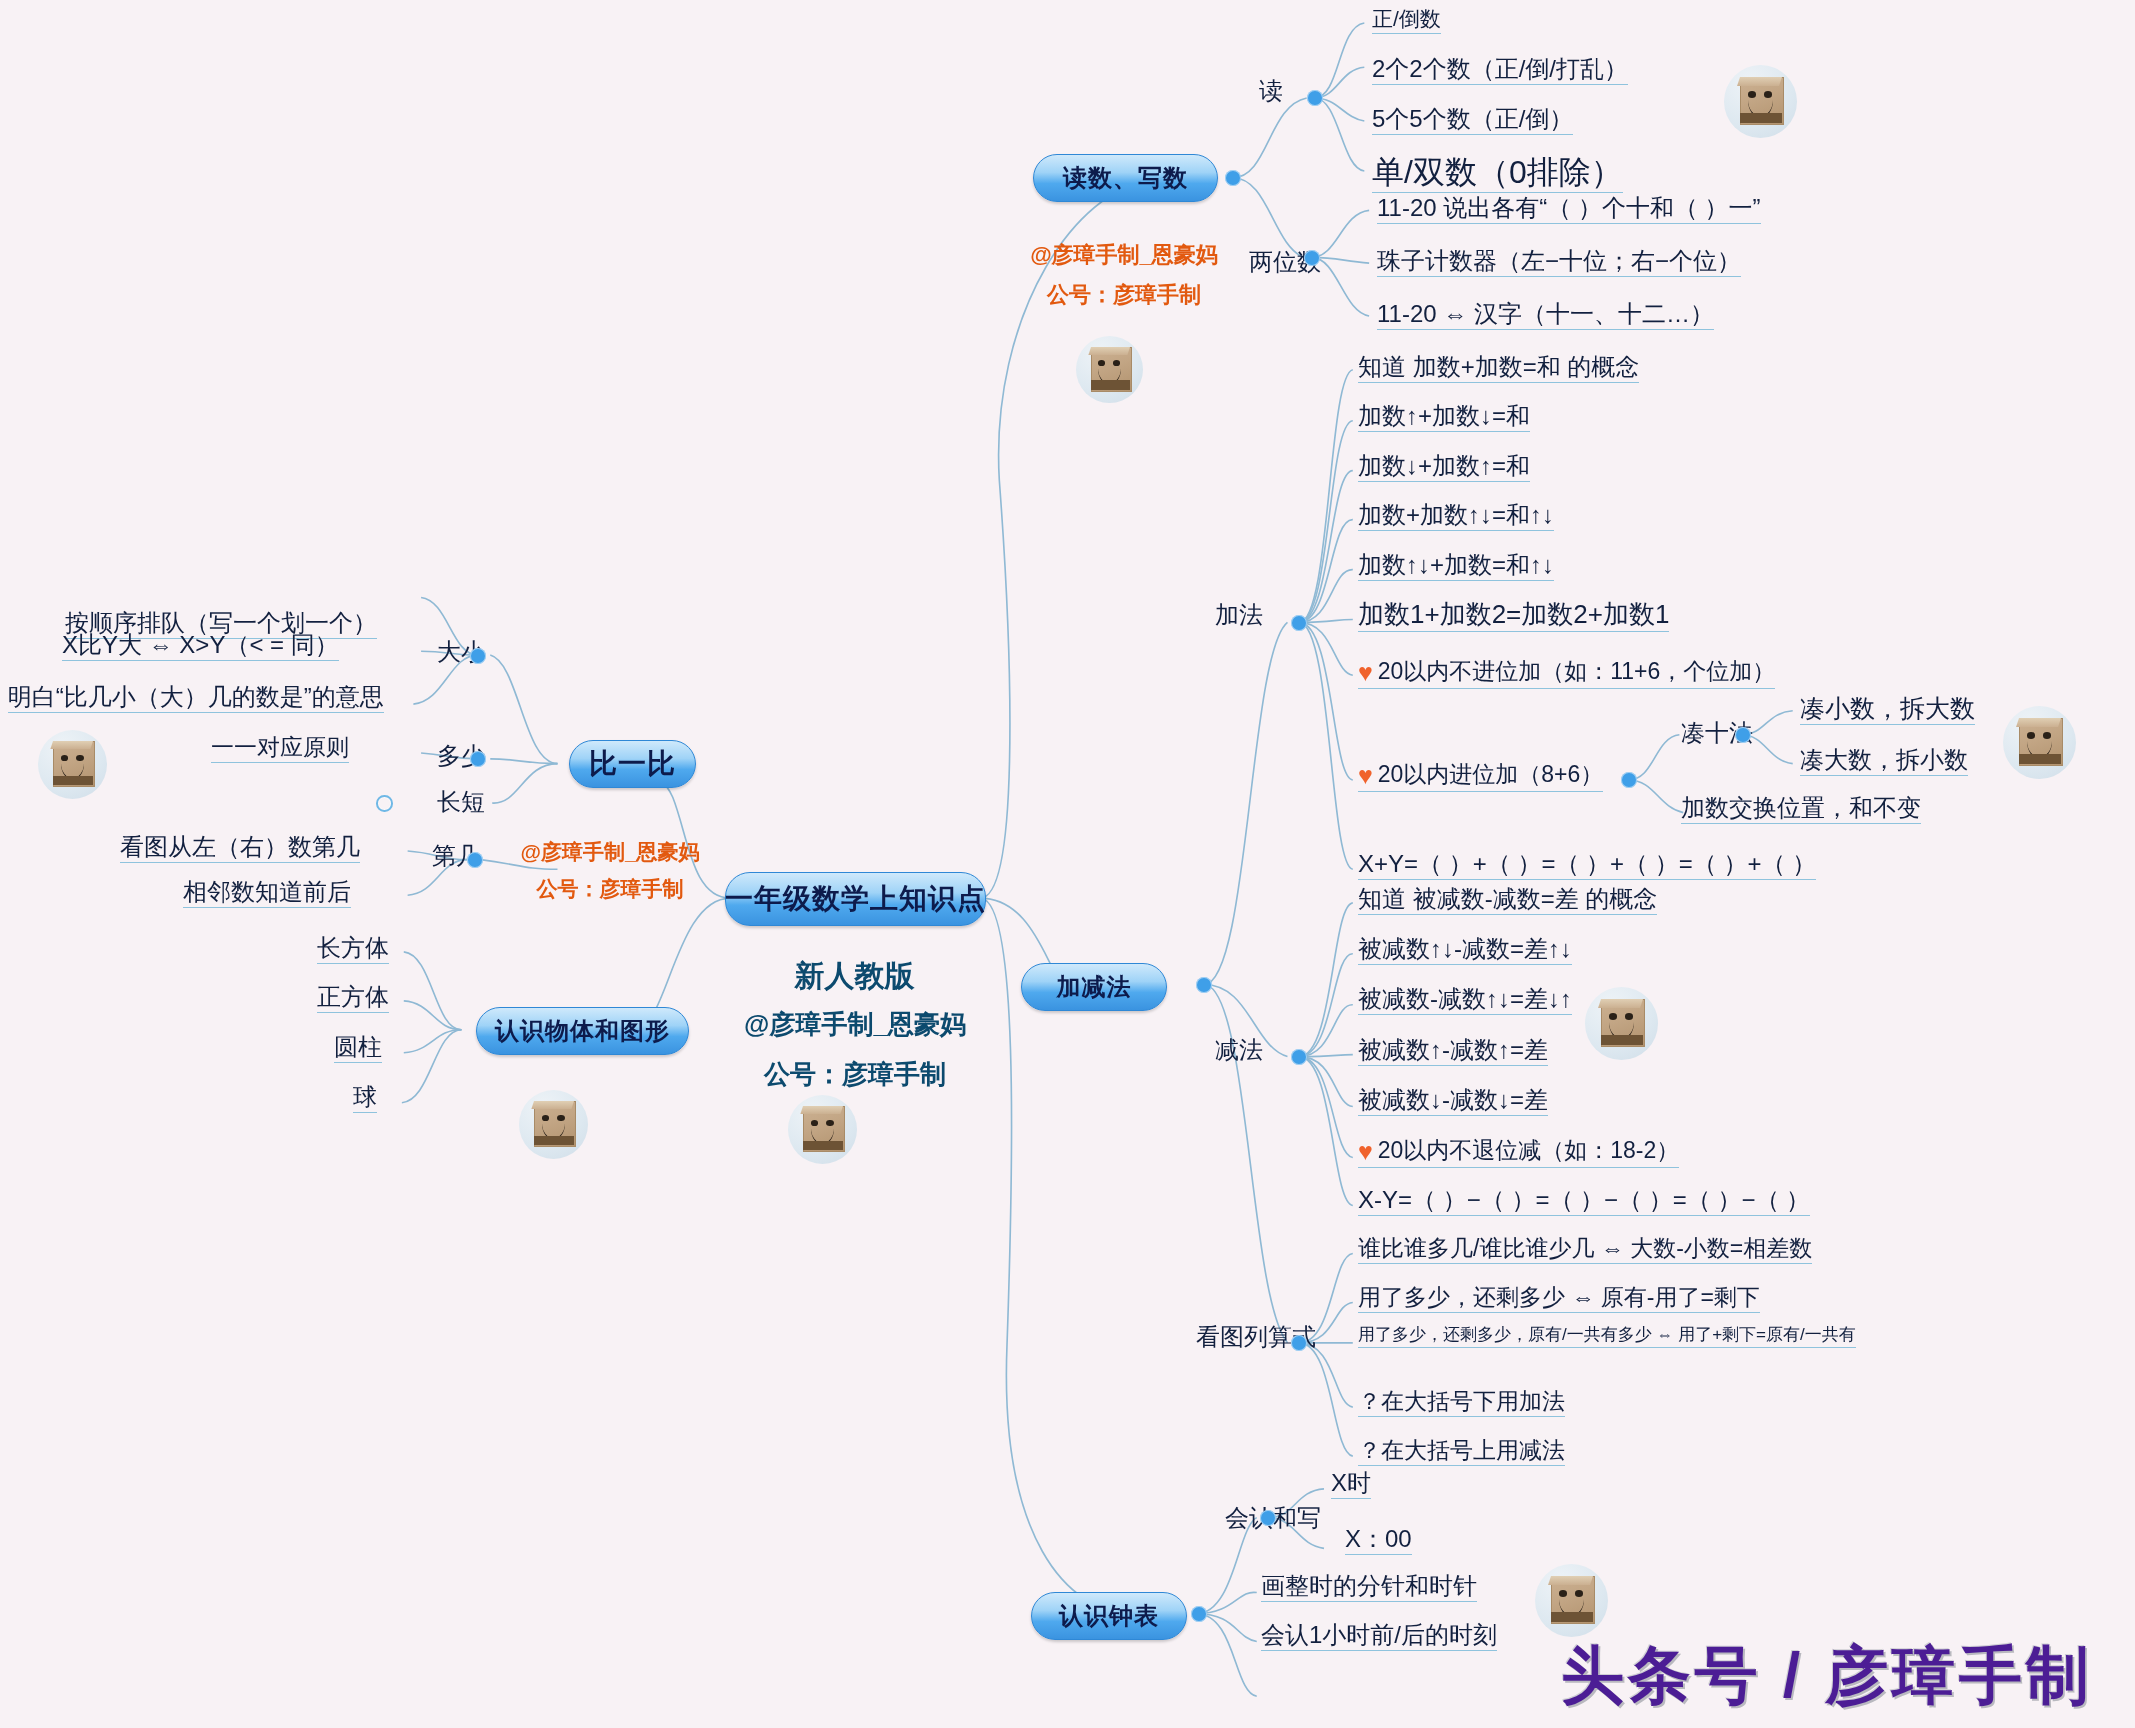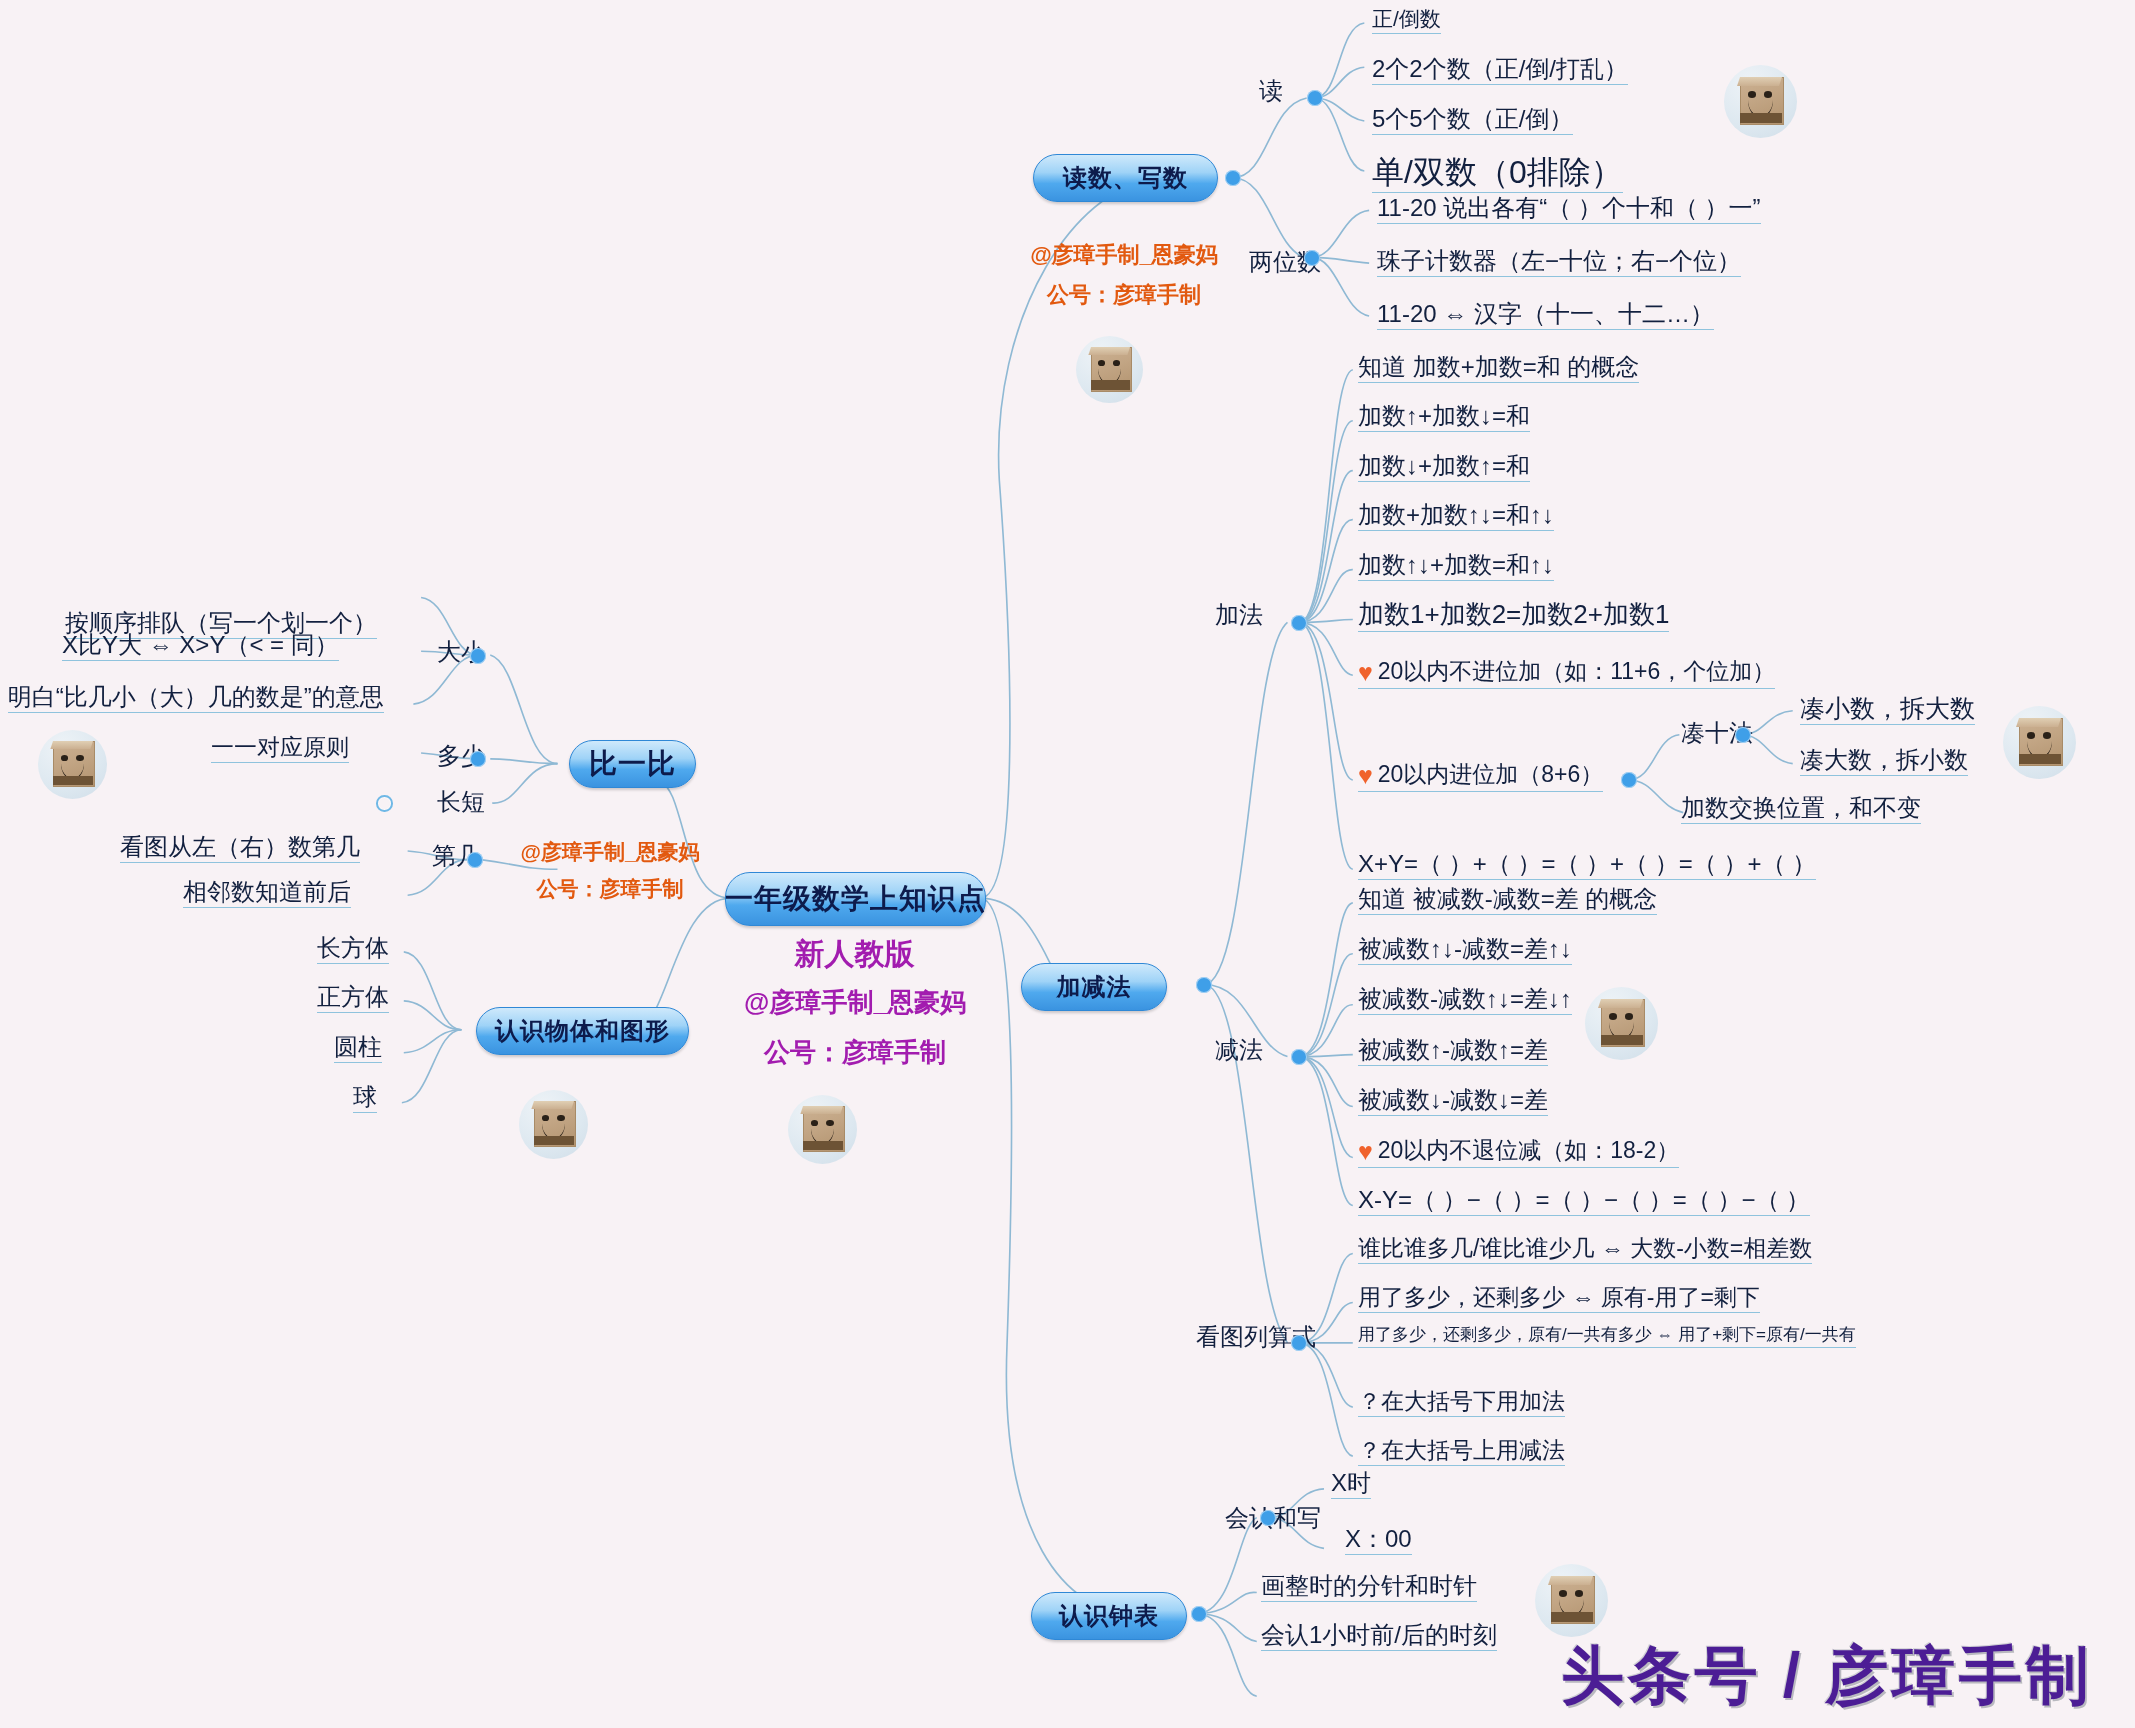--- a/index.html
+++ b/index.html
@@ -47,21 +47,21 @@
   .heart{color:#f0622c;font-size:25px;vertical-align:-1.9px;margin-right:4.8px;}
 
   .credit{
     position:absolute;
     color:#e2590f;
     font-weight:bold;
     white-space:nowrap;
     text-align:center;
   }
   .centerlabel{
-    position:absolute;color:#a21caf;font-weight:bold;white-space:nowrap;text-align:center;
+    position:absolute;color:#0c4a6e;font-weight:bold;white-space:nowrap;text-align:center;margin-top:22px;
   }
   
   .avatar{
     position:absolute;border-radius:50%;overflow:hidden;
     background:radial-gradient(circle at 35% 25%,#eef3f7 0%,#dde8f0 60%,#cfdde8 100%);
   }
   .avatar .box{
     position:absolute;left:22%;top:16%;width:58%;height:64%;
     background:linear-gradient(160deg,#cbb091 0%,#c2a584 45%,#b2936f 100%);
     border:1px solid #a88b67;

